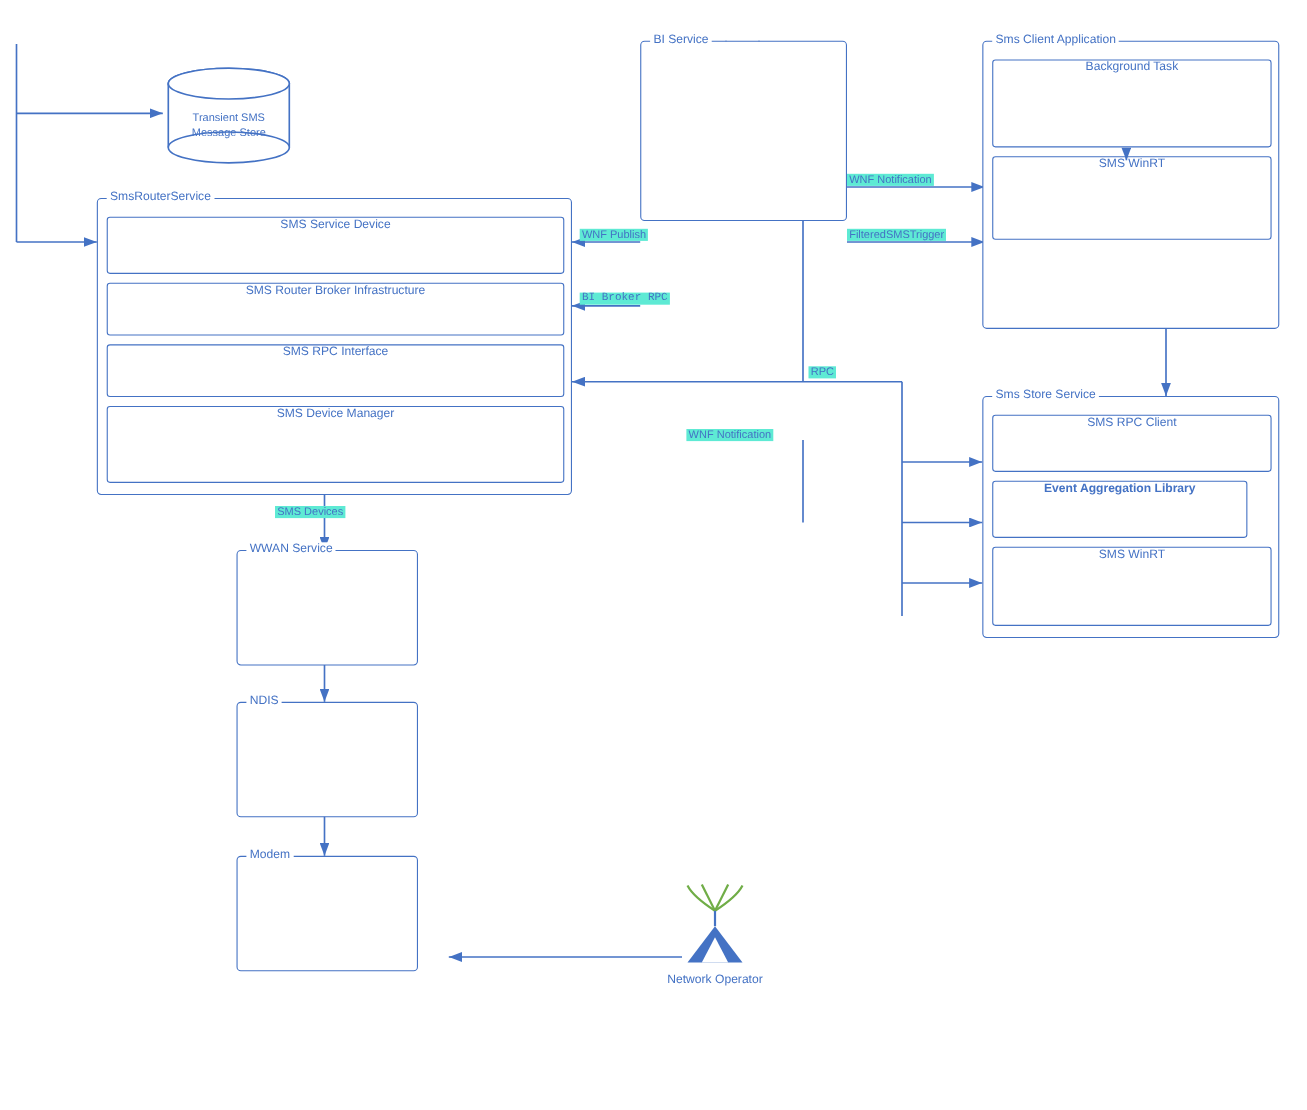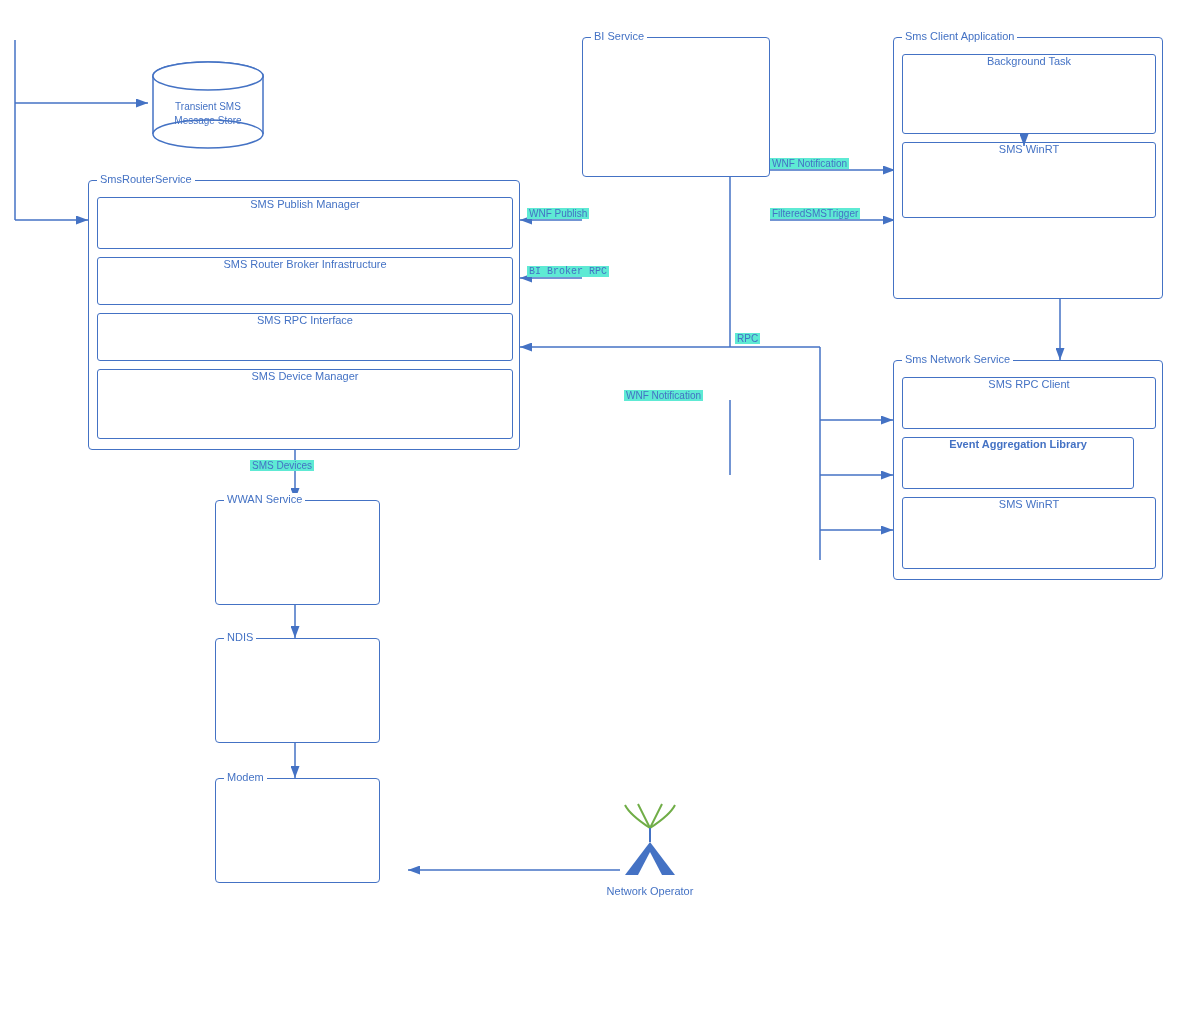--- a/index.html
+++ b/index.html
@@ -137,58 +137,58 @@
       <ellipse cx="60" cy="16" rx="55" ry="14" fill="white" stroke="#4472C4" stroke-width="1.5"></ellipse>
       <text x="60" y="50" text-anchor="middle" fill="#4472C4" font-size="10" font-family="Segoe UI, Arial">Transient SMS</text>
       <text x="60" y="64" text-anchor="middle" fill="#4472C4" font-size="10" font-family="Segoe UI, Arial">Message Store</text>
     </svg>
   </div>
 
   <div class="box" style="left:88px; top:180px; width:432px; height:270px;">
     <span class="box-label" style="top:-8px; left:8px;">SmsRouterService</span>
 
     <div class="inner-box" style="left:8px; top:16px; width:416px; height:52px;">
-      <span>SMS Publish Manager</span>
+      <span>SMS Service Device</span>
     </div>
 
     <div class="inner-box" style="left:8px; top:76px; width:416px; height:48px;">
       <span>SMS Router Broker Infrastructure</span>
     </div>
 
     <div class="inner-box" style="left:8px; top:132px; width:416px; height:48px;">
       <span>SMS RPC Interface</span>
     </div>
 
     <div class="inner-box" style="left:8px; top:188px; width:416px; height:70px;">
       <span>SMS Device Manager</span>
     </div>
   </div>
 
-  <div class="box" style="left:582px; top:37px; width:188px; height:140px;">
+  <div class="box" style="left:582px; top:37px; width:188px; height:164px;">
     <span class="box-label" style="top:-8px; left:8px;">BI Service</span>
   </div>
 
   <div class="box" style="left:893px; top:37px; width:270px; height:262px;">
     <span class="box-label" style="top:-8px; left:8px;">Sms Client Application</span>
 
     <div class="inner-box" style="left:8px; top:16px; width:254px; height:80px;">
       <span>Background Task</span>
     </div>
 
     <div class="inner-box" style="left:8px; top:104px; width:254px; height:76px;">
       <span>SMS WinRT</span>
     </div>
 
     <svg style="position:absolute;left:0;top:96px;width:270px;height:12px;">
       <line x1="130" y1="6" x2="130" y2="12" stroke="#4472C4" stroke-width="1.5" marker-end="url(#arrowhead)"></line>
     </svg>
   </div>
 
   <div class="box" style="left:893px; top:360px; width:270px; height:220px;">
-    <span class="box-label" style="top:-8px; left:8px;">Sms Network Service</span>
+    <span class="box-label" style="top:-8px; left:8px;">Sms Store Service</span>
 
     <div class="inner-box" style="left:8px; top:16px; width:254px; height:52px;">
       <span>SMS RPC Client</span>
     </div>
 
     <div class="inner-box" style="left:8px; top:76px; width:232px; height:52px;font-weight:bold;">
       <span>Event Aggregation Library</span>
     </div>
 
     <div class="inner-box" style="left:8px; top:136px; width:254px; height:72px;">

